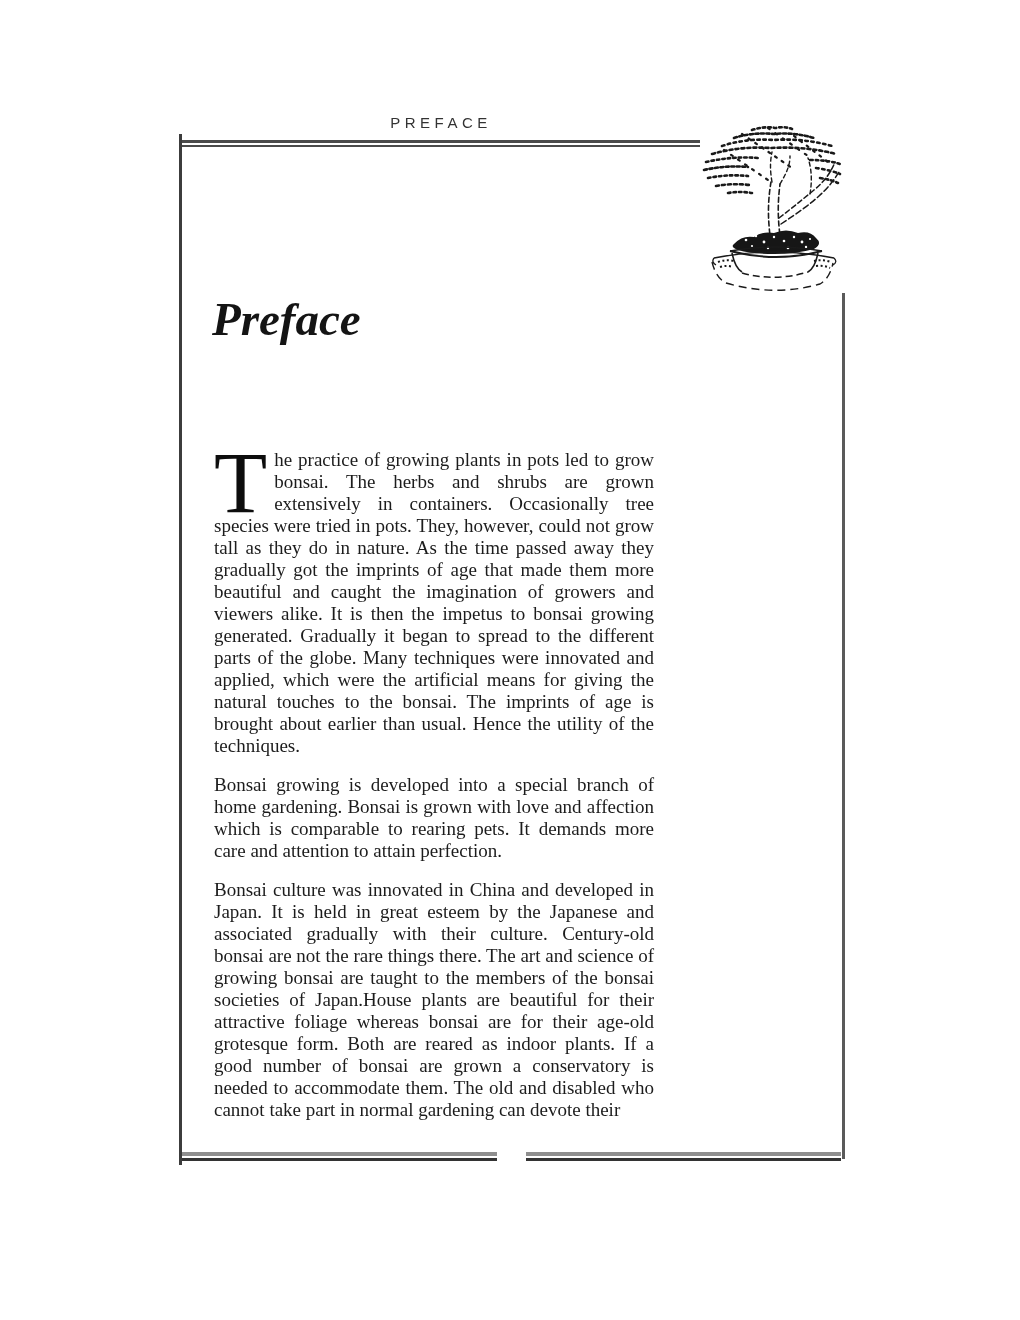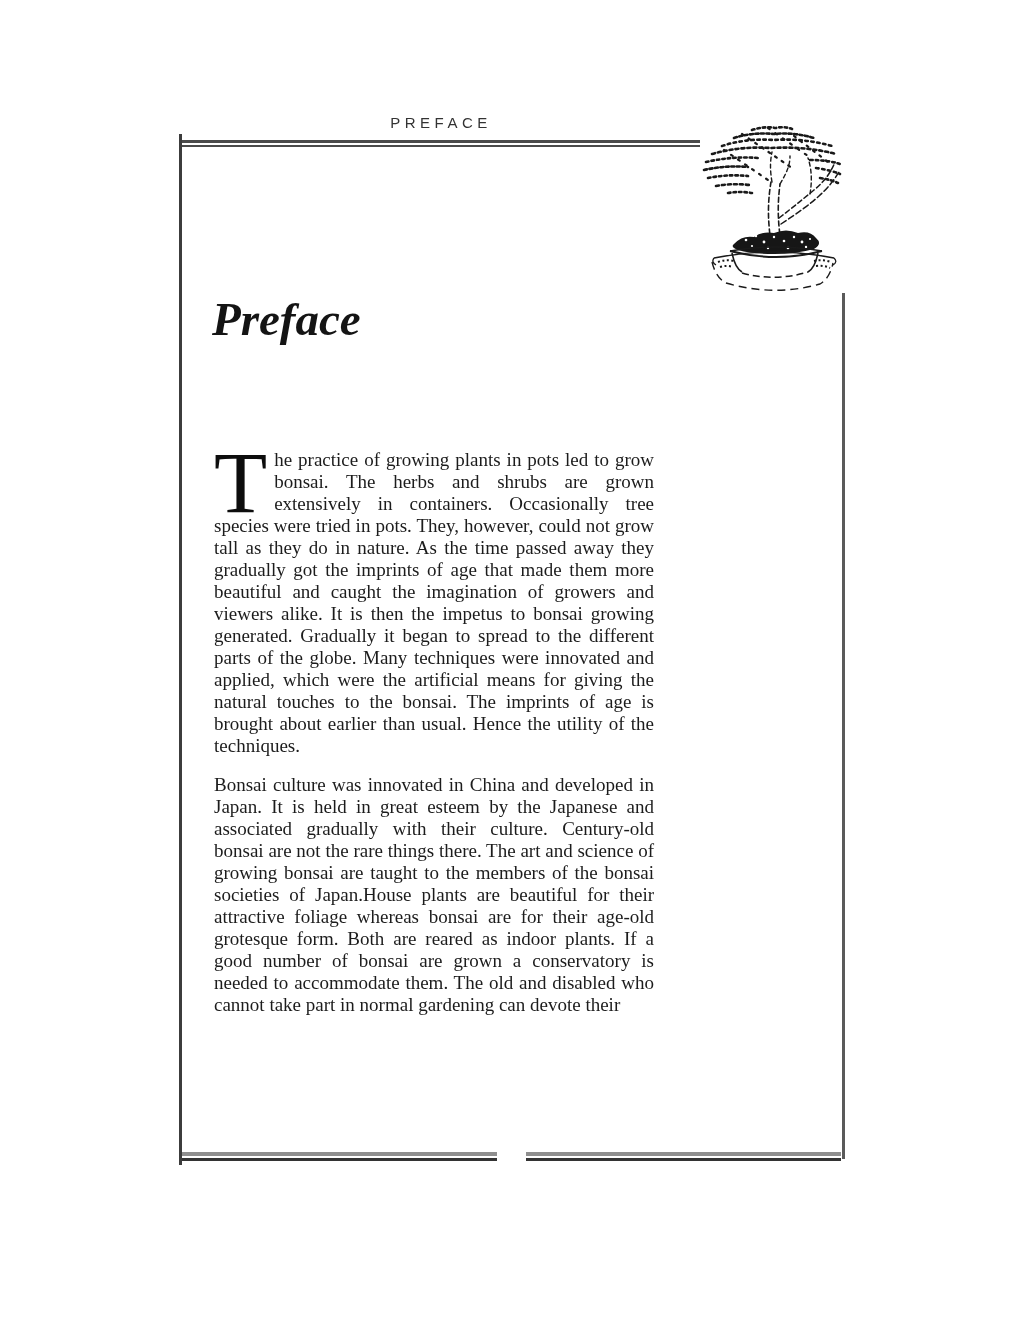--- a/index.html
+++ b/index.html
@@ -153,16 +153,17 @@
     <g stroke="#1a1a1a" stroke-width="2" stroke-dasharray="2 2.5" fill="none">
       <path d="M20 142 q8 -3 16 -1 M22 147 q7 -2 13 0"></path>
       <path d="M116 141 q9 -2 17 1 M118 146 q8 -1 14 2"></path>
     </g>
   </svg>
 
   <div class="chapter-title">Preface</div>
 
   <div class="body-copy">
     <p><span class="dropcap">T</span><span>he practice of growing plants in pots led to grow bonsai. The herbs and shrubs are grown extensively in containers. Occasionally tree species were tried in pots. They, however, could not grow tall as they do in nature. As the time passed away they gradually got the imprints of age that made them more beautiful and caught the imagination of growers and viewers alike. It is then the impetus to bonsai growing generated. Gradually it began to spread to the different parts of the globe. Many techniques were innovated and applied, which were the artificial means for giving the natural touches to the bonsai. The imprints of age is brought about earlier than usual. Hence the utility of the techniques.</span></p>
+    <p>Bonsai growing is developed into a special branch of home gardening. Bonsai is grown with love and affection which is comparable to rearing pets. It demands more care and attention to attain perfection.</p>
     <p>Bonsai culture was innovated in China and developed in Japan. It is held in great esteem by the Japanese and associated gradually with their culture. Century-old bonsai are not the rare things there. The art and science of growing bonsai are taught to the members of the bonsai societies of Japan.House plants are beautiful for their attractive foliage whereas bonsai are for their age-old grotesque form. Both are reared as indoor plants. If a good number of bonsai are grown a conservatory is needed to accommodate them. The old and disabled who cannot take part in normal gardening can devote their</p>
   </div>
 
 </div>
 
 </body></html>

